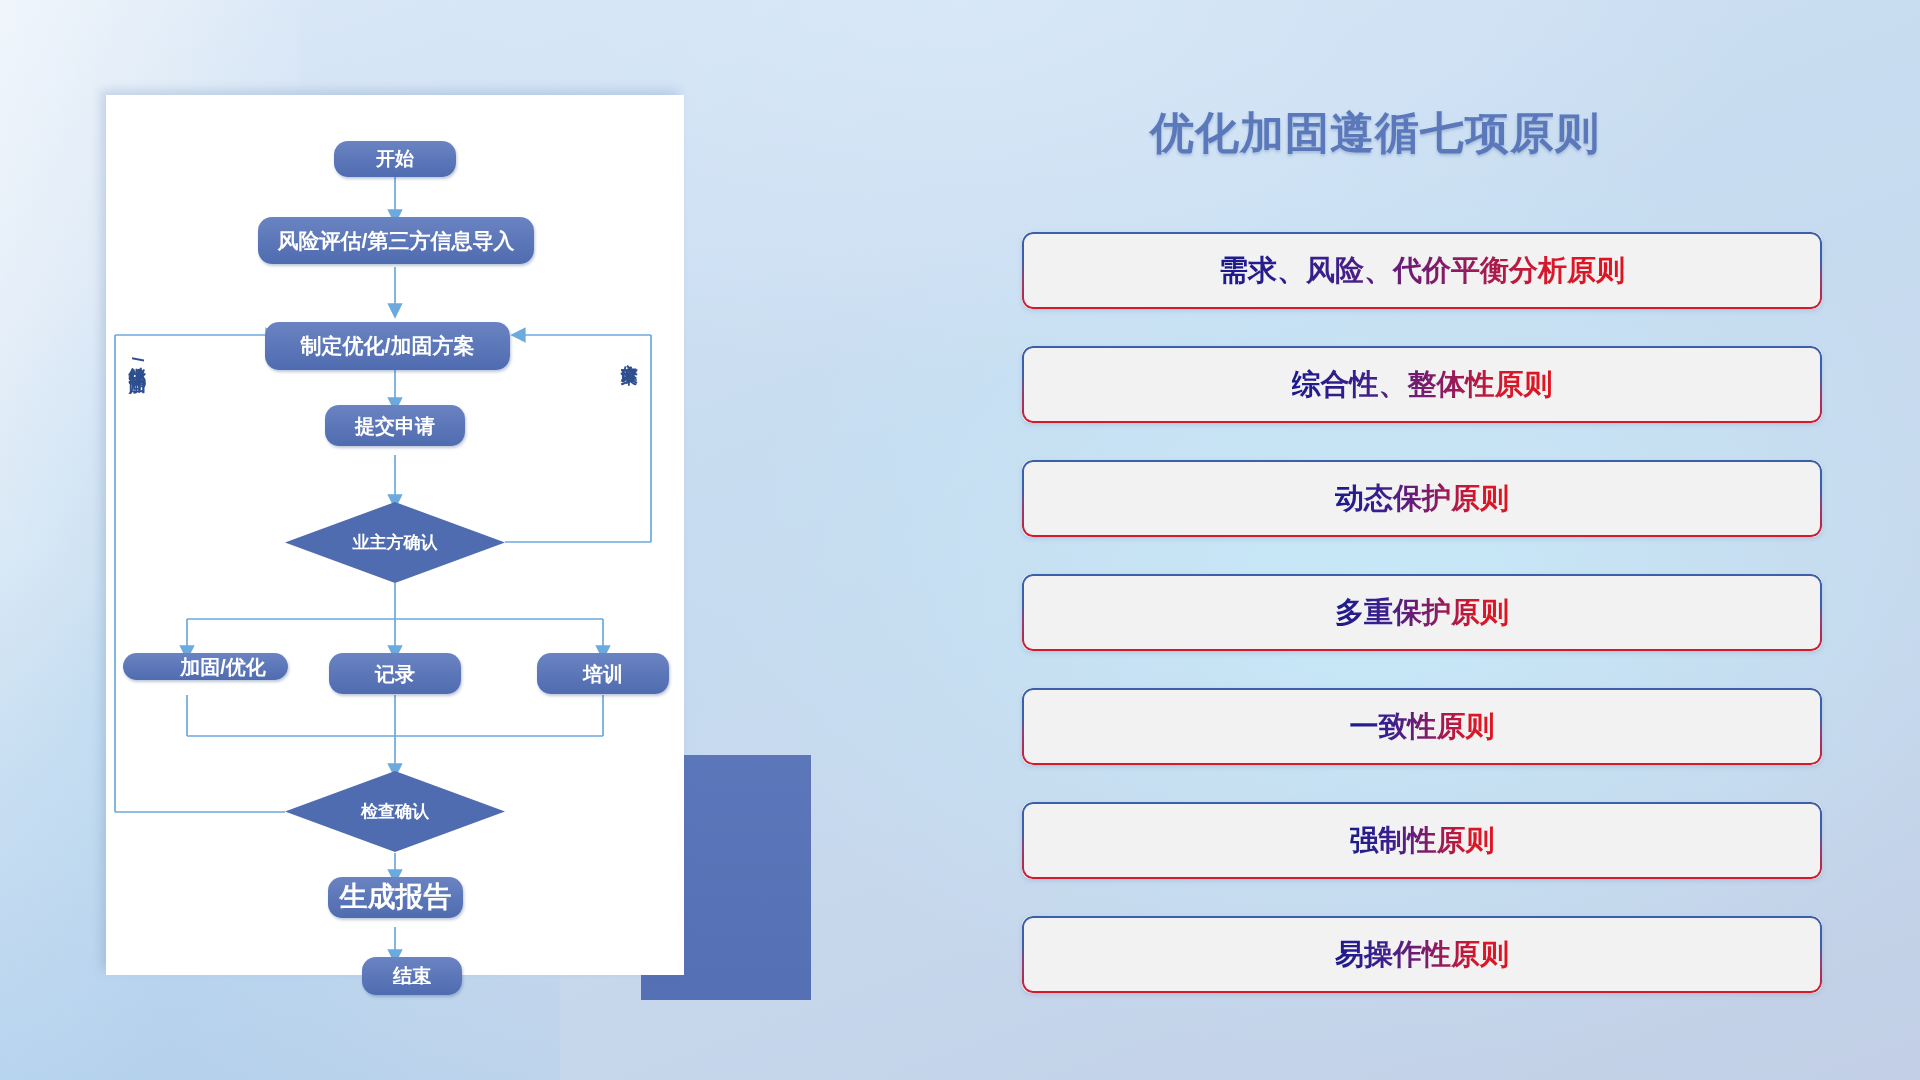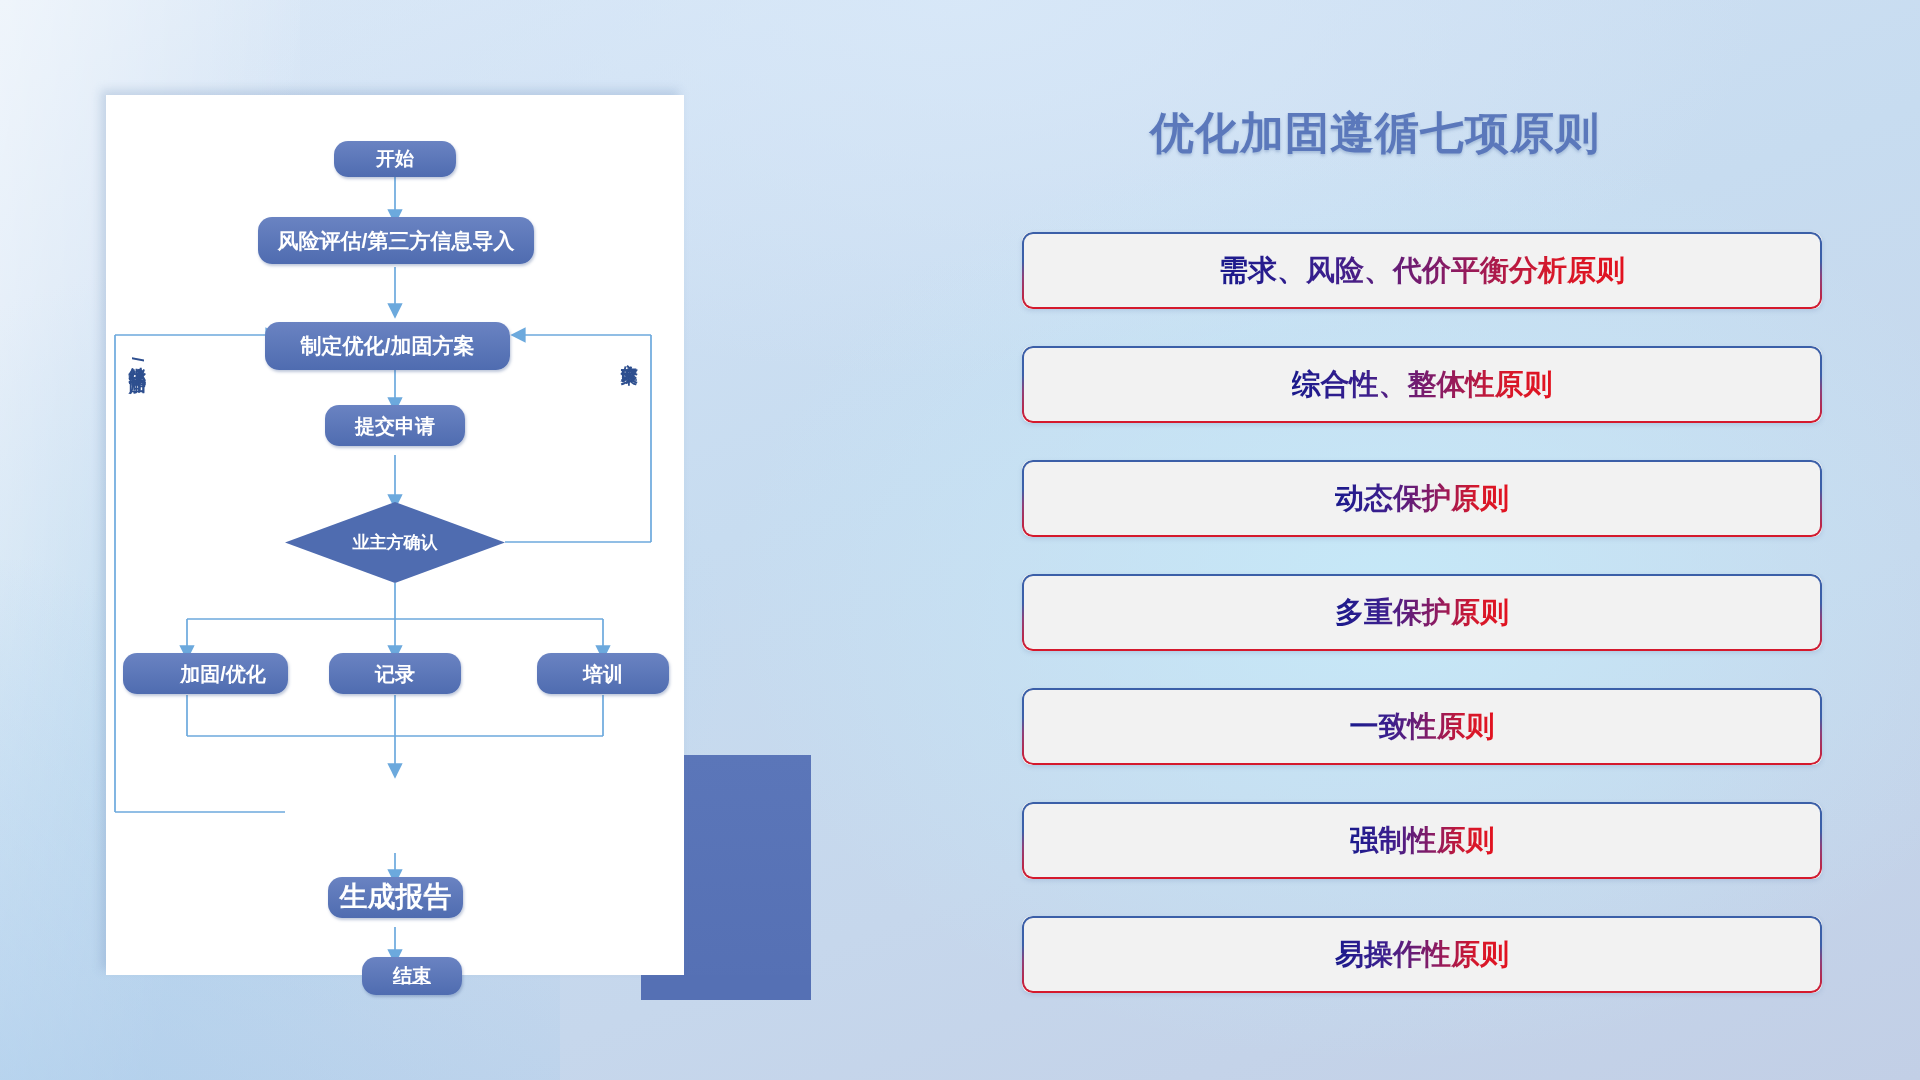--- a/index.html
+++ b/index.html
@@ -179,32 +179,40 @@
 
     <div class="diamond-wrap" style="left:179px;top:407px;width:220px;height:81px;">
       <svg width="220" height="81" viewBox="0 0 220 81">
         <polygon points="110,0 220,40.5 110,81 0,40.5" fill="#4f6cb0"></polygon>
       </svg>
       <div class="diamond-label" style="font-size:17px;">
         <span>业主方确认</span>
       </div>
     </div>
 
-    <div class="node" style="left:17px;top:558px;width:130px;height:41px;font-size:20px;padding-left:35px;">
+    <div class="node" style="left:17px;top:558px;width:130px;height:27px;font-size:20px;padding-left:35px;">
       <span>加固/优化</span>
     </div>
 
     <div class="node" style="left:223px;top:558px;width:132px;height:41px;font-size:20px;">
       <span>记录</span>
     </div>
 
     <div class="node" style="left:431px;top:558px;width:132px;height:41px;font-size:20px;">
       <span>培训</span>
     </div>
 
+    <div class="diamond-wrap" style="left:179px;top:676px;width:220px;height:81px;">
+      <svg width="220" height="81" viewBox="0 0 220 81">
+        <polygon points="110,0 220,40.5 110,81 0,40.5" fill="#4f6cb0"></polygon>
+      </svg>
+      <div class="diamond-label" style="font-size:17px;">
+        <span>检查确认</span>
+      </div>
+    </div>
 
     <div class="node" style="left:222px;top:782px;width:135px;height:41px;font-size:28px;">
       <span>生成报告</span>
     </div>
 
     <div class="node" style="left:256px;top:862px;width:100px;height:38px;font-size:19px;text-decoration:underline;">
       <span>结束</span>
     </div>
 
     <div class="vlabel" style="left:22px;top:258px;font-size:17px;height:140px;">继续优化/加固</div>

